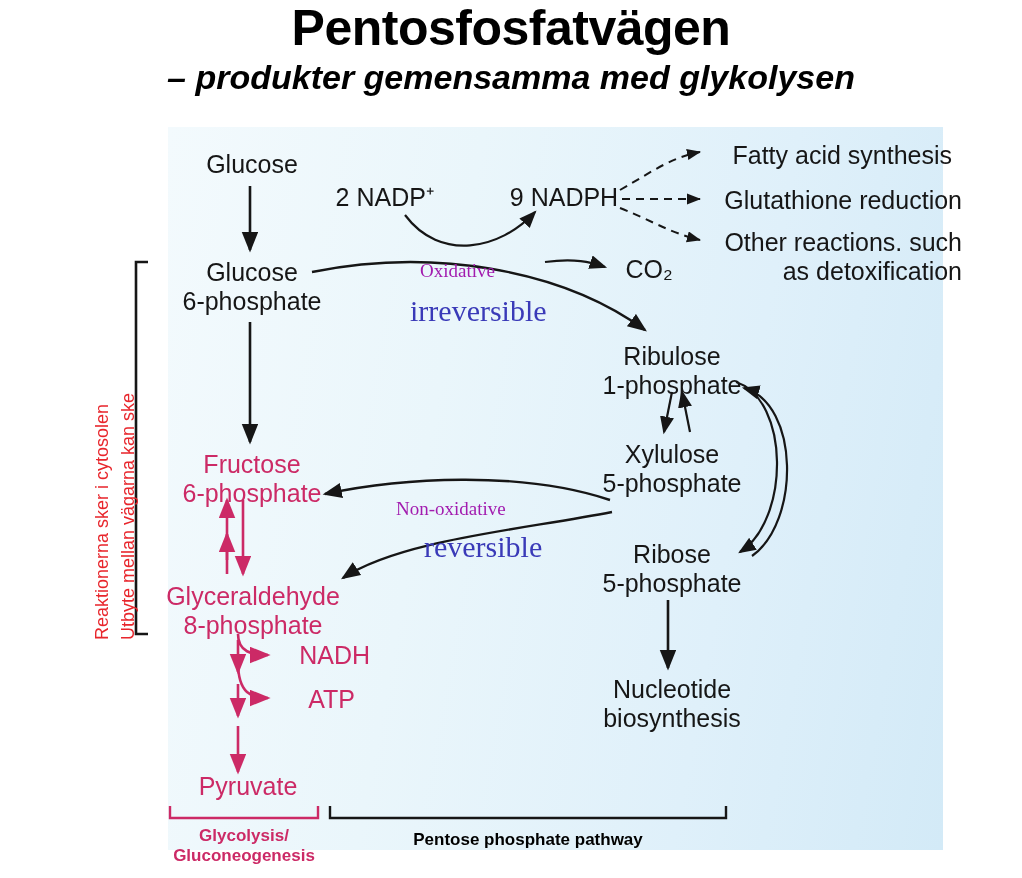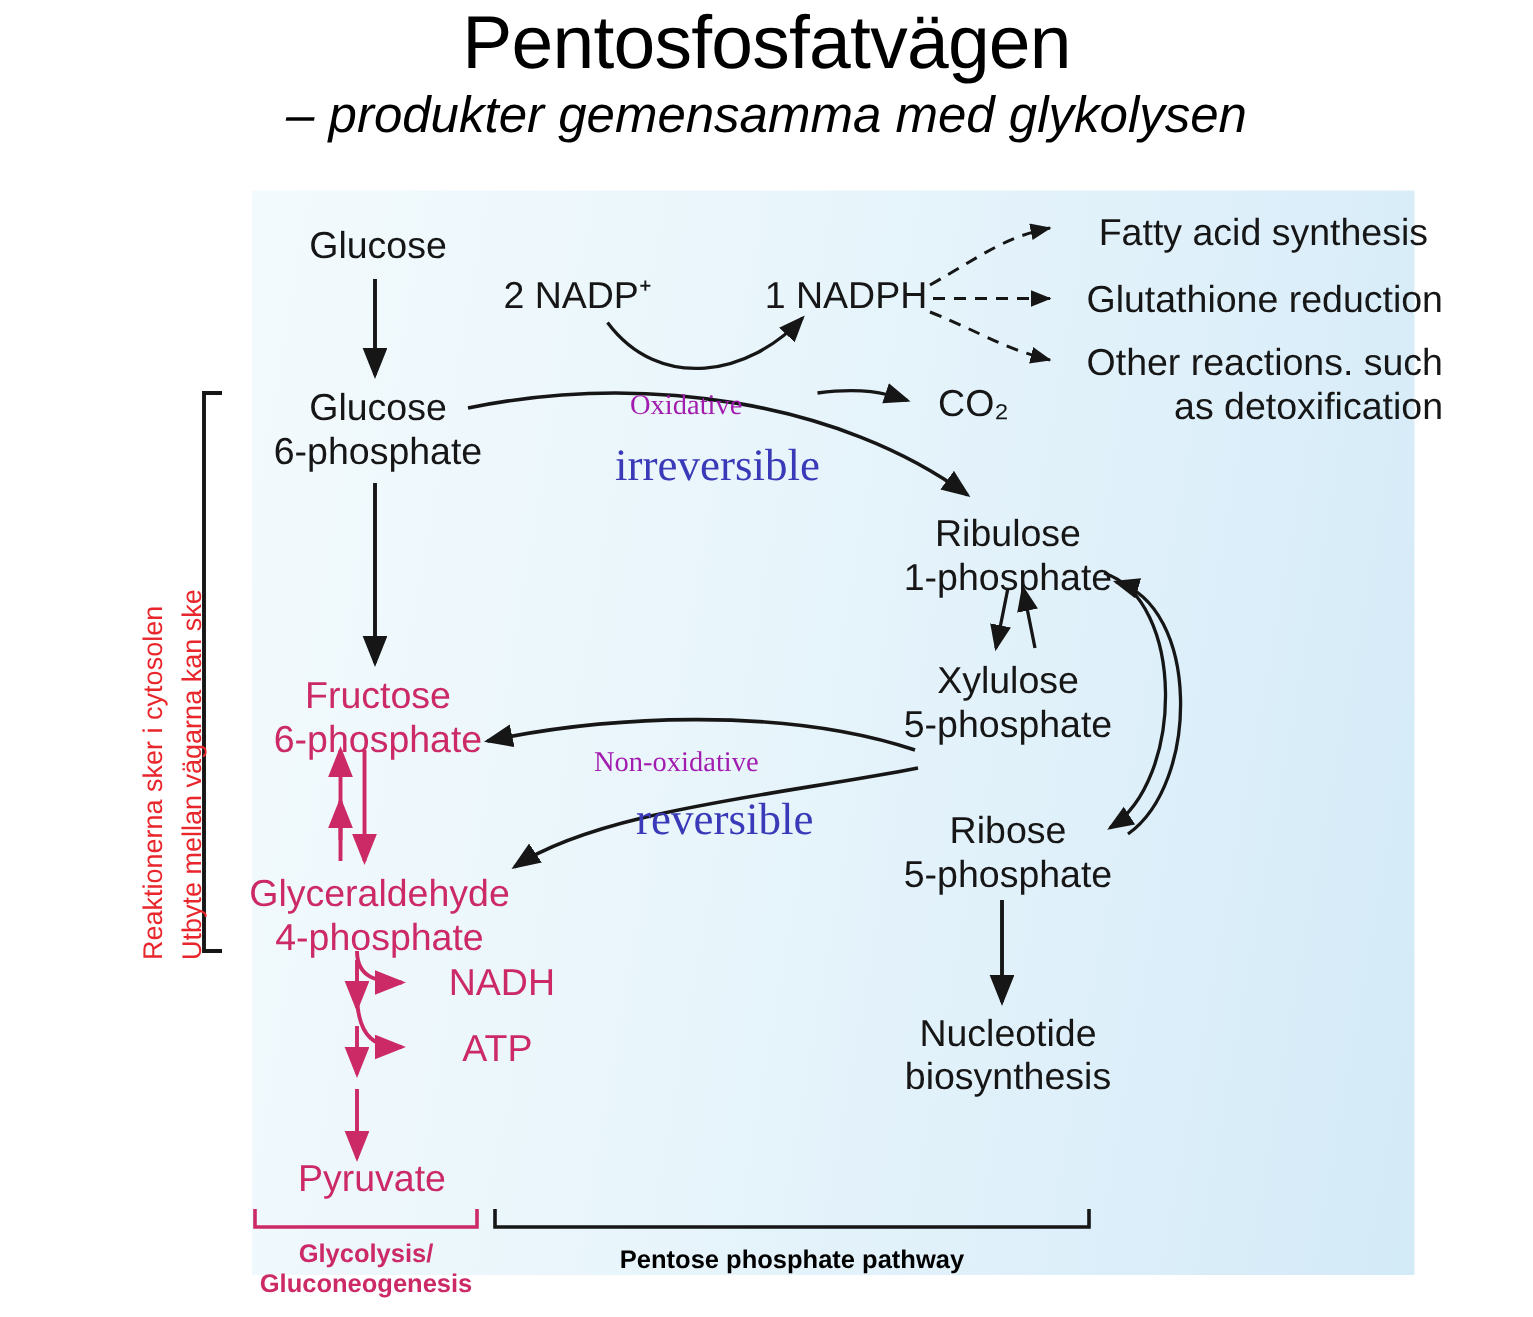--- a/index.html
+++ b/index.html
@@ -18,29 +18,29 @@
   
   #title-block {
     position: absolute;
     left: 0;
     top: 0;
     width: 1022px;
     text-align: center;
   }
   #main-title {
     font-size: 50px;
-    font-weight: normal;
+    font-weight: bold;
     color: #000000;
     letter-spacing: -0.5px;
     line-height: 1.05;
     margin-top: 2px;
   }
   #sub-title {
     font-size: 34px;
-    font-weight: normal;
+    font-weight: bold;
     font-style: italic;
     color: #000000;
     line-height: 1.1;
     margin-top: 4px;
   }
   
   #diagram-panel {
     position: absolute;
     left: 168px;
     top: 127px;
@@ -171,42 +171,42 @@
 
     <path d="M148,262 L136,262 L136,634 L148,634" fill="none" stroke="#161616" stroke-width="2.6"></path>
 
     <path d="M170,806 L170,818 L318,818 L318,806" fill="none" stroke="#cc2a66" stroke-width="2.4"></path>
 
     <path d="M330,806 L330,818 L726,818 L726,806" fill="none" stroke="#161616" stroke-width="2.4"></path>
   </svg>
 
   <div class="node" style="left:206px; top:150px; width:92px;">Glucose</div>
   <div class="node" style="left:330px; top:183px; width:110px;">2 NADP⁺</div>
-  <div class="node" style="left:505px; top:183px; width:118px;">1 NADPH</div>
+  <div class="node" style="left:505px; top:183px; width:118px;">9 NADPH</div>
 
   <div class="node left" style="left:722px; top:141px; width:230px;">Fatty acid synthesis</div>
   <div class="node left" style="left:722px; top:186px; width:240px;">Glutathione reduction</div>
   <div class="node left" style="left:722px; top:228px; width:240px;">Other reactions. such
 as detoxification</div>
 
   <div class="node" style="left:182px; top:258px; width:140px;">Glucose
 6-phosphate</div>
   <div class="node" style="left:614px; top:255px; width:70px;">CO₂</div>
 
   <div class="node" style="left:600px; top:342px; width:144px;">Ribulose
 1-phosphate</div>
   <div class="node" style="left:600px; top:440px; width:144px;">Xylulose
 5-phosphate</div>
   <div class="node" style="left:600px; top:540px; width:144px;">Ribose
 5-phosphate</div>
 
   <div class="node pink" style="left:180px; top:450px; width:144px;">Fructose
 6-phosphate</div>
   <div class="node pink" style="left:162px; top:582px; width:182px;">Glyceraldehyde
-4-phosphate</div>
+8-phosphate</div>
   <div class="node pink left" style="left:280px; top:641px; width:90px;">NADH</div>
   <div class="node pink left" style="left:285px; top:685px; width:70px;">ATP</div>
   <div class="node pink" style="left:186px; top:772px; width:124px;">Pyruvate</div>
 
   <div class="node" style="left:596px; top:675px; width:152px;">Nucleotide
 biosynthesis</div>
 
   <div class="label-black" style="left:420px; top:260px;">Oxidative</div>
   <div class="label-blue" style="left:410px; top:296px;">irreversible</div>
   <div class="label-black" style="left:396px; top:498px;">Non-oxidative</div>

